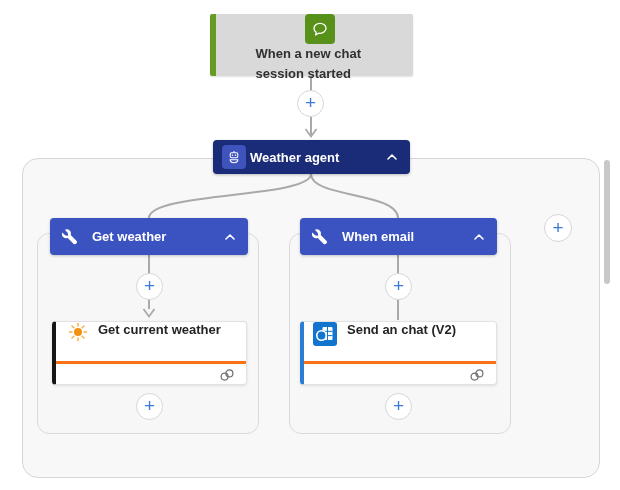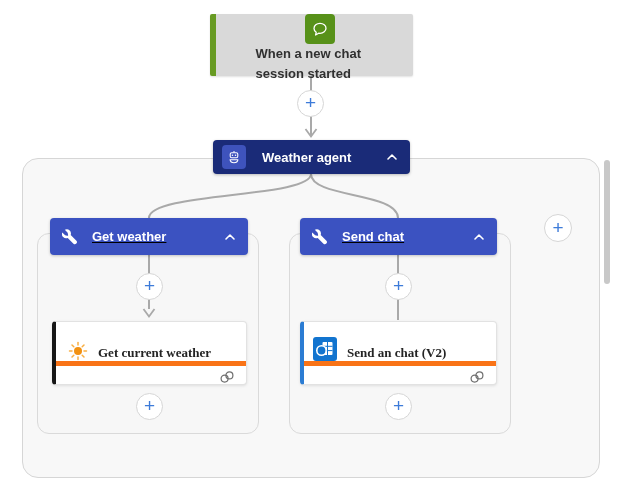--- a/index.html
+++ b/index.html
@@ -21,35 +21,35 @@
                 box-shadow:0 1px 2px rgba(0,0,0,.12);flex-direction:column;}
   .trigger-icon{width:30px;height:30px;border-radius:4px;background:#579119;margin-left:10px;
                 flex:0 0 auto;display:flex;align-items:center;justify-content:center;}
   .trigger-title{margin-left:12px;width:130px;font-size:13px;font-weight:700;color:#303030;
                  line-height:20px;}
   
   .agent-card{left:213px;top:140px;width:197px;height:34px;background:#1A2B78;border-radius:4px;
               display:flex;align-items:center;cursor:pointer;box-shadow:0 1px 3px rgba(0,0,0,.25);}
   .agent-icon{width:24px;height:24px;border-radius:4px;background:#3E53BC;margin-left:9px;
               flex:0 0 auto;display:flex;align-items:center;justify-content:center;}
-  .agent-title{margin-left:16px;font-size:13px;font-weight:700;color:#fff;flex:1 1 auto;}
+  .agent-title{margin-left:4px;font-size:13px;font-weight:700;color:#fff;flex:1 1 auto;}
   .chev{width:14px;height:14px;margin-right:11px;flex:0 0 auto;cursor:pointer;}
   
   .branch-header{top:218px;width:198px;height:37px;background:#3B52C1;border-radius:4px;
-                 display:flex;align-items:center;cursor:pointer;box-shadow:0 1px 3px rgba(0,0,0,.22);text-decoration:underline;}
+                 display:flex;align-items:center;cursor:pointer;box-shadow:0 1px 3px rgba(0,0,0,.22);}
   .branch-header.b1{left:50px;} .branch-header.b2{left:300px;width:197px;}
   .wrench-wrap{width:18px;height:18px;margin-left:12px;flex:0 0 auto;}
   .branch-title{margin-left:12px;font-size:13px;font-weight:700;color:#fff;flex:1 1 auto;}
   
   .action-card{top:321px;width:195px;height:64px;background:#fff;border:1px solid #E2E2E2;
                border-radius:4px;box-sizing:border-box;cursor:pointer;
                box-shadow:0 1px 3px rgba(0,0,0,.10);}
   .action-card.a1{left:52px;border-left:4px solid #161616;}
   .action-card.a2{left:300px;width:197px;border-left:4px solid #2B7CD3;}
-  .action-top{height:39px;display:flex;align-items:flex-end;border-bottom:5px solid #f97316;font-family:Liberation Serif, serif;}
+  .action-top{height:39px;display:flex;align-items:flex-start;border-bottom:3px solid #f97316;}
   .action-title{margin-left:10px;font-size:13px;font-weight:600;color:#242424;white-space:nowrap;}
   .sun-wrap{width:20px;height:20px;margin-left:12px;flex:0 0 auto;}
   .outlook-icon{width:24px;height:24px;border-radius:3px;background:#1274CF;margin-left:9px;
                 flex:0 0 auto;overflow:hidden;}
   .action-bottom{height:22px;display:flex;align-items:center;justify-content:flex-end;}
   .conn-wrap{width:18px;height:14px;margin-right:10px;}
   
   .plus-btn{width:27px;height:27px;border-radius:50%;background:#fff;border:1px solid #D6D6D6;
             box-sizing:border-box;display:flex;align-items:center;justify-content:center;
             color:#3D7BD9;font-size:19px;font-weight:400;line-height:1;cursor:pointer;
@@ -120,21 +120,21 @@
       <path d="M3 9 L7 5 L11 9" stroke="#fff" stroke-width="1.6" fill="none" stroke-linecap="round" stroke-linejoin="round"></path>
     </svg>
   </div>
 
   <div class="abs branch-header b2">
     <svg class="wrench-wrap" viewBox="0 0 16 16">
       <g transform="scale(-1,1) translate(-16,0)">
         <path d="M9.15 2.33a3.75 3.75 0 0 1 4.37-.67l-2.38 2.38a.75.75 0 0 0-.2.36l-.35 1.58a.75.75 0 0 0 .9.9l1.58-.35a.75.75 0 0 0 .36-.2l2.38-2.38a3.75 3.75 0 0 1-4.89 4.89l-5.1 5.1a1.88 1.88 0 0 1-2.65-2.65l5.1-5.1a3.75 3.75 0 0 1 .88-3.86z" fill="#fff"></path>
       </g>
     </svg>
-    <div class="branch-title">Send chat</div>
+    <div class="branch-title">When email</div>
     <svg class="chev" viewBox="0 0 14 14">
       <path d="M3 9 L7 5 L11 9" stroke="#fff" stroke-width="1.6" fill="none" stroke-linecap="round" stroke-linejoin="round"></path>
     </svg>
   </div>
 
   <div class="abs plus-btn plus-b1">
     <span>+</span>
   </div>
 
   <div class="abs plus-btn plus-b2">

